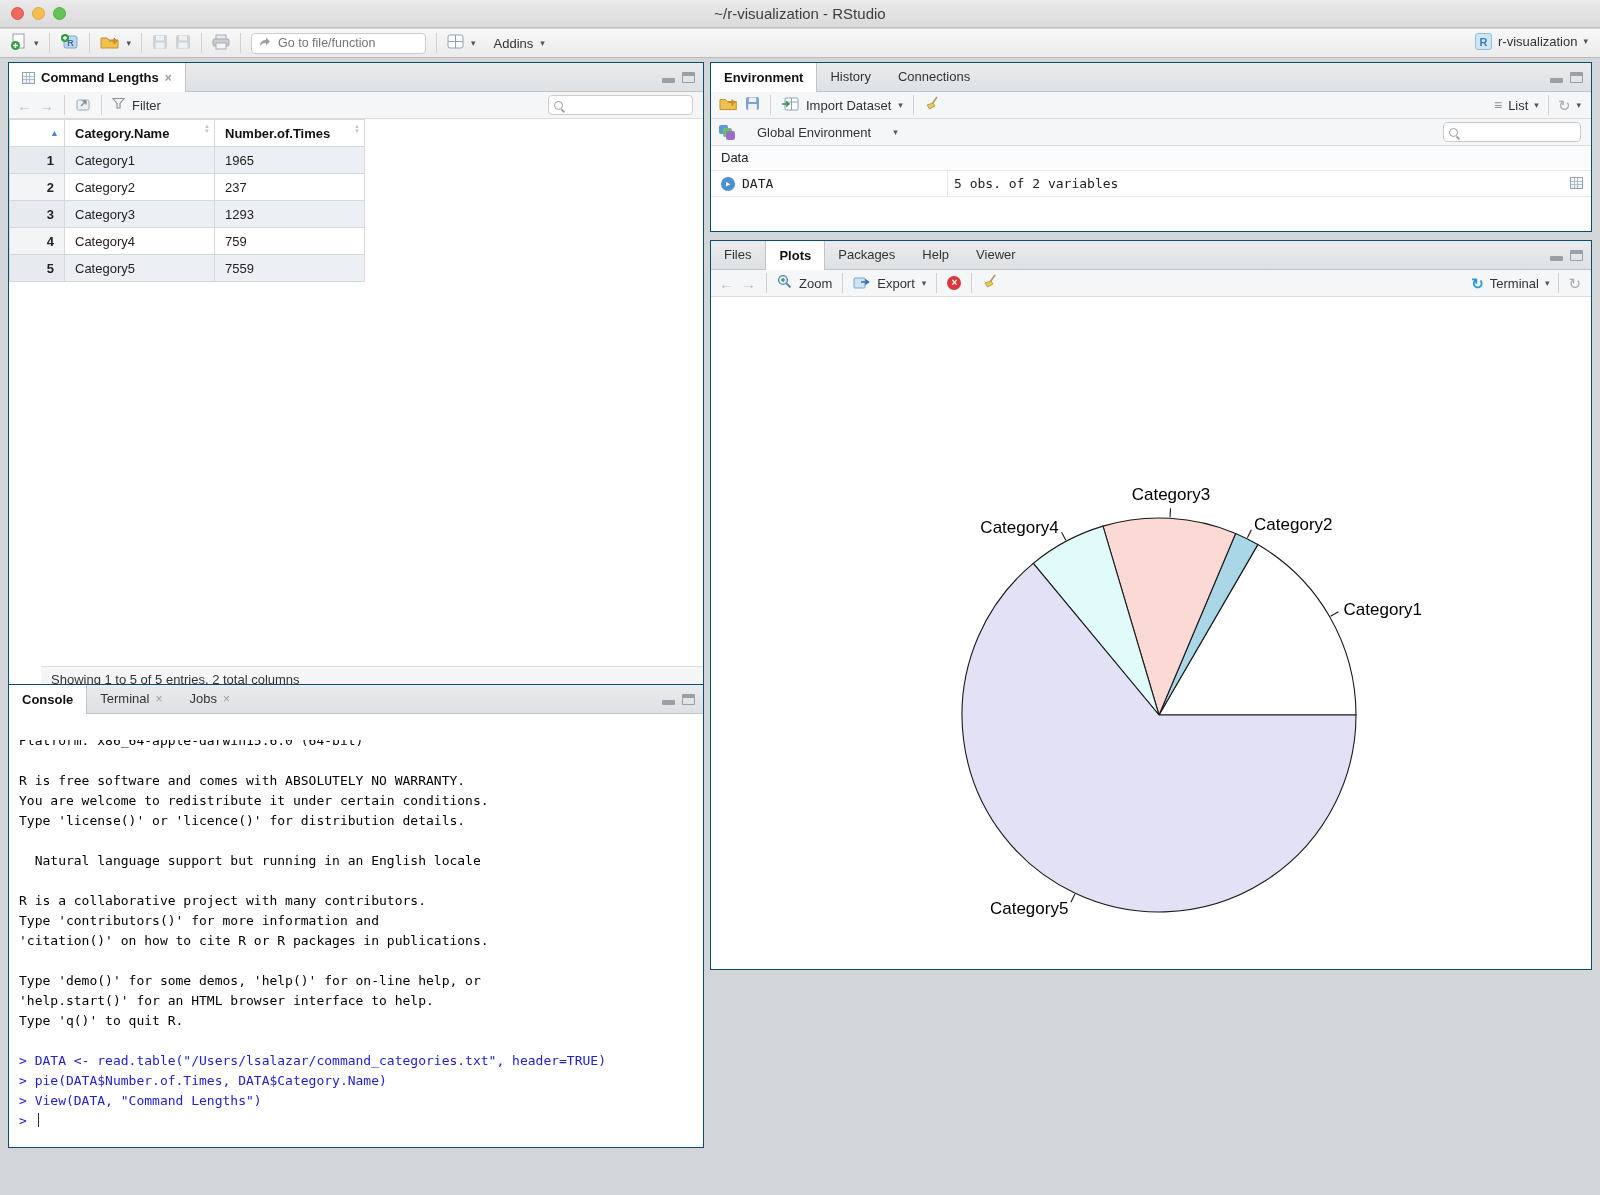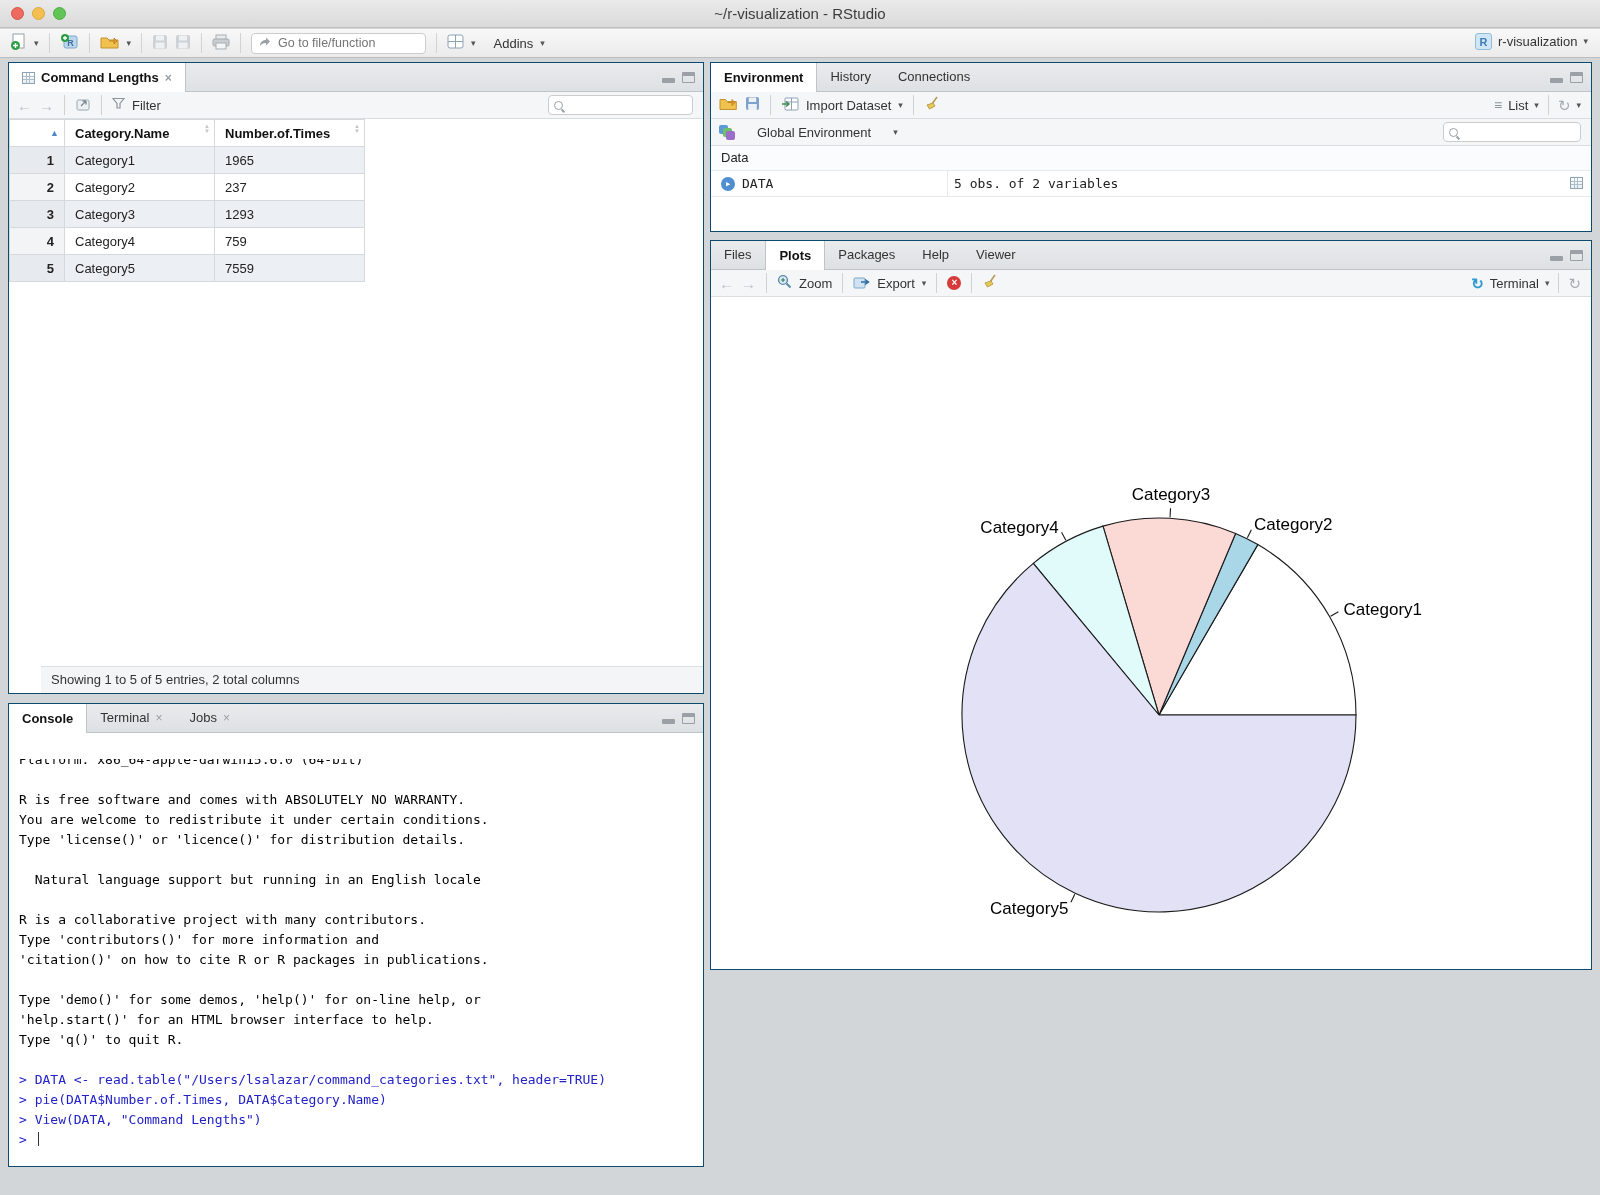--- a/index.html
+++ b/index.html
@@ -63,21 +63,21 @@
   table.dv th, table.dv td { border:1px solid #d6d9db; padding:0 10px; height:27px; }
   table.dv th { font-weight:bold; color:#111; background:#fff; position:relative; text-align:left; }
   table.dv td.num { text-align:right; font-weight:bold; color:#222; background:#f3f4f6; width:55px; }
   table.dv tr.odd td { background:#eceff3; }
   table.dv tr.odd td.num { background:#e7eaee; }
   .sortset { position:absolute; right:4px; top:4px; color:#c3c7cb; font-size:6px; line-height:5px; text-align:center; }
   .sorted-asc { color:#4f86ca; font-size:9px; position:absolute; right:5px; top:8px; }
   .dv-status { position:absolute; bottom:0; left:0; right:0; height:27px; background:#f4f5f7;
     border-top:1px solid #dcdfe1; line-height:26px; padding-left:10px; color:#333;margin-left:32px; }
   
-  #pane-console { left:8px; top:703px; width:696px; height:464px; }
+  #pane-console { left:8px; top:684px; width:696px; height:464px; }
   .console-path { height:24px; background:#f4f6f7; border-bottom:1px solid #dadde0;
     display:flex; align-items:center; padding:0 10px; gap:6px; color:#5c6a76; }
   .console-body { position:absolute; top:55px; bottom:0; left:0; right:0; overflow:hidden;
     font-family:"DejaVu Sans Mono", monospace; font-size:13px; line-height:20px; color:#000; }
   .console-inner { margin-top:-9px; padding:0 0 0 10px; white-space:pre; }
   .cline.cmd { color:#2222c8; }
   .cursor { display:inline-block; width:1.5px; height:14px; background:#333; vertical-align:-2px; margin-left:3px; }
   
   #pane-env { left:710px; top:62px; width:882px; height:170px; }
   .env-scope { height:27px; background:#f4f6f7; border-bottom:1px solid #dadde0;

